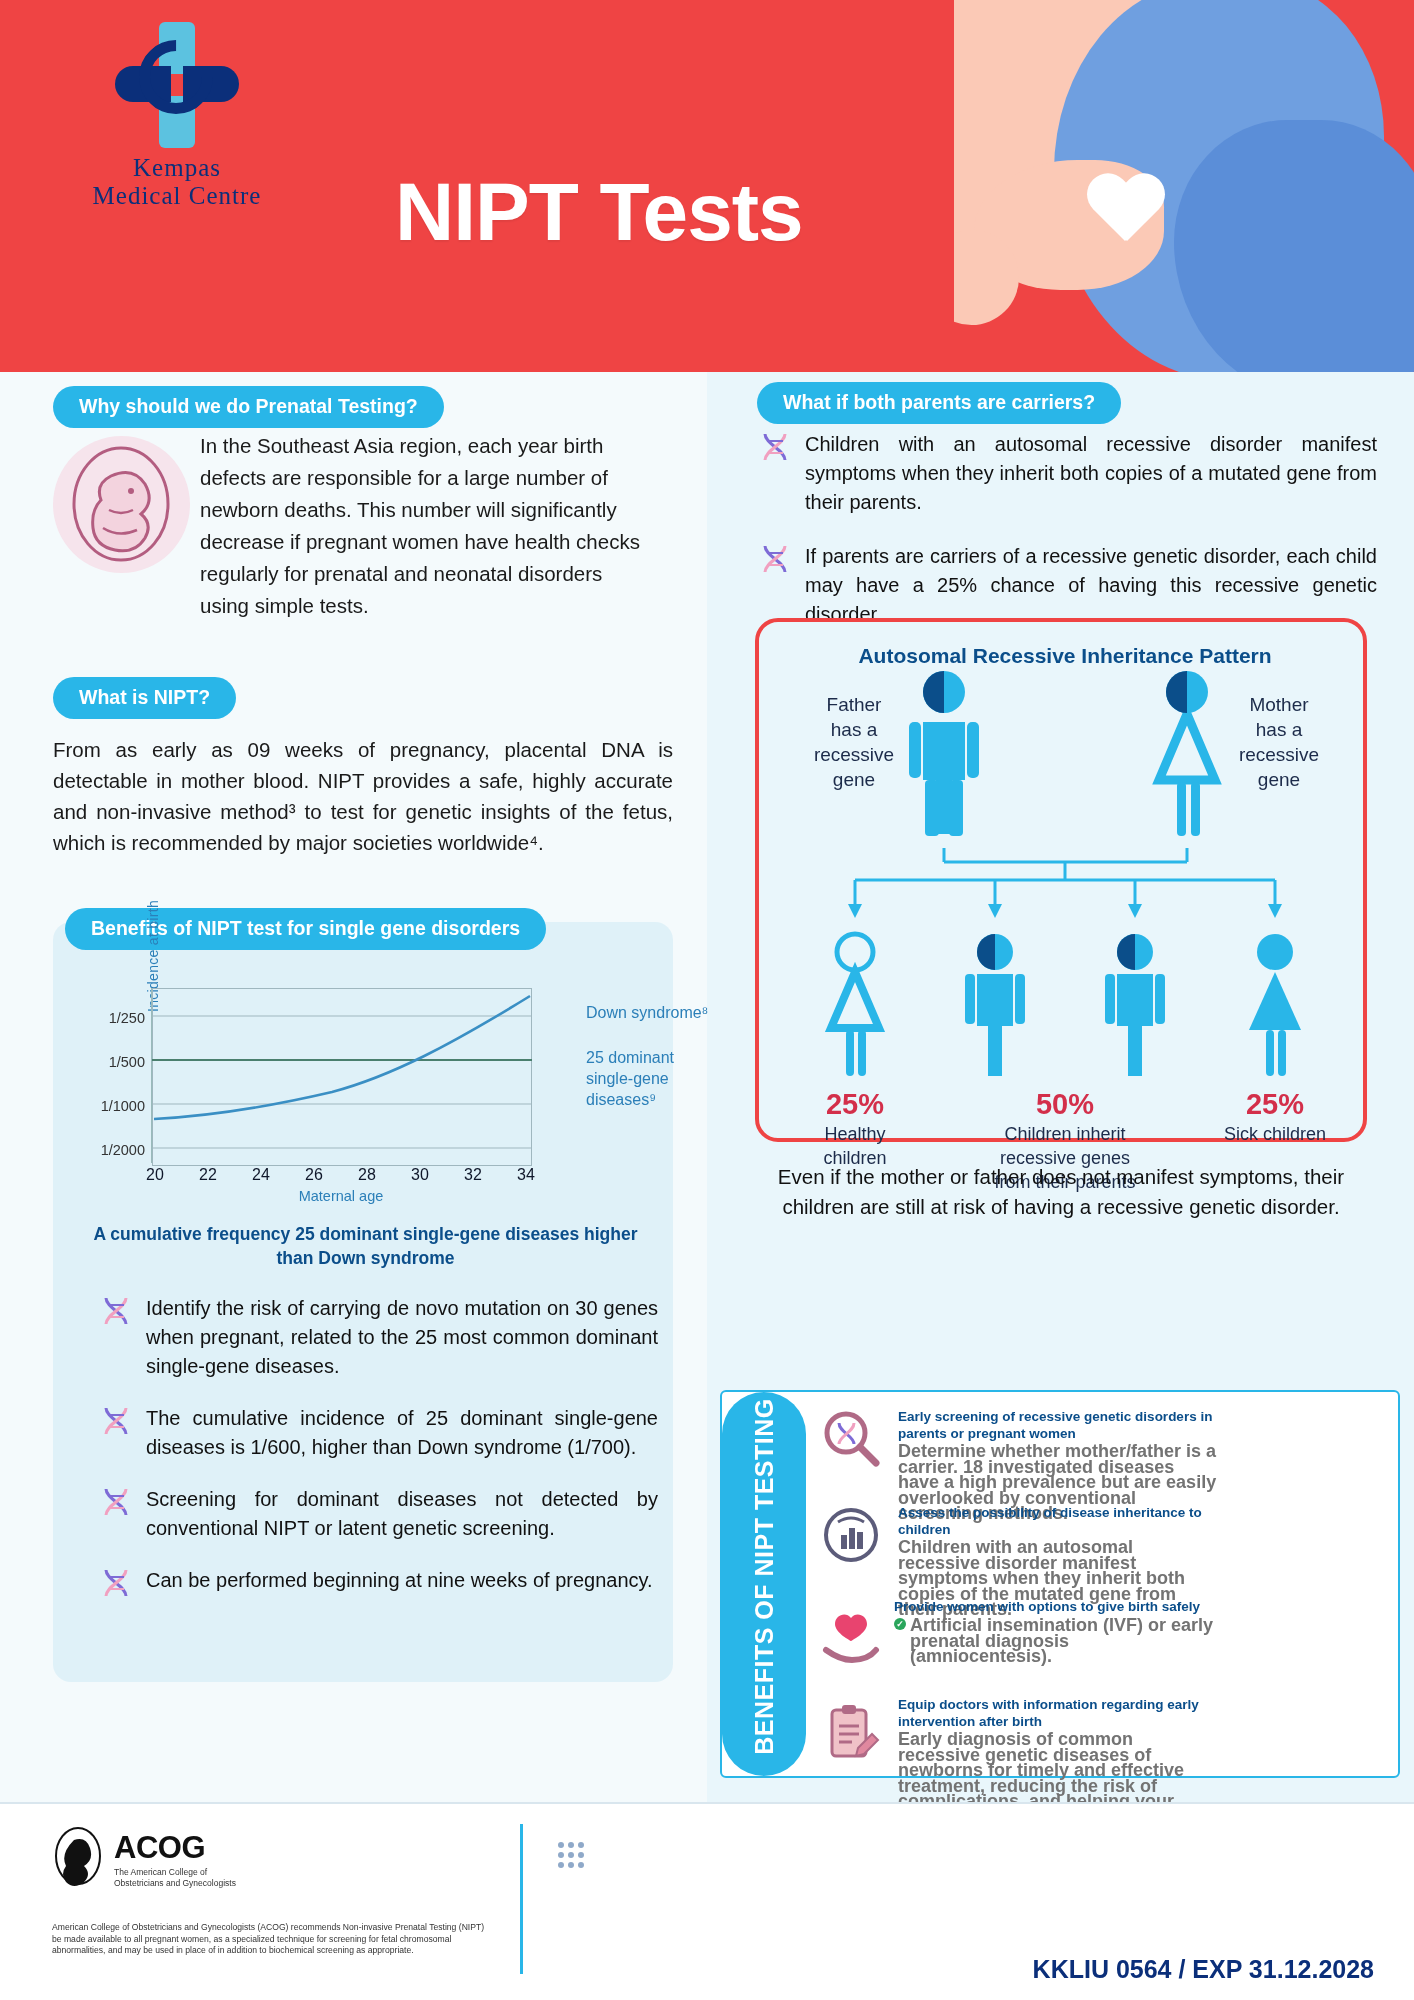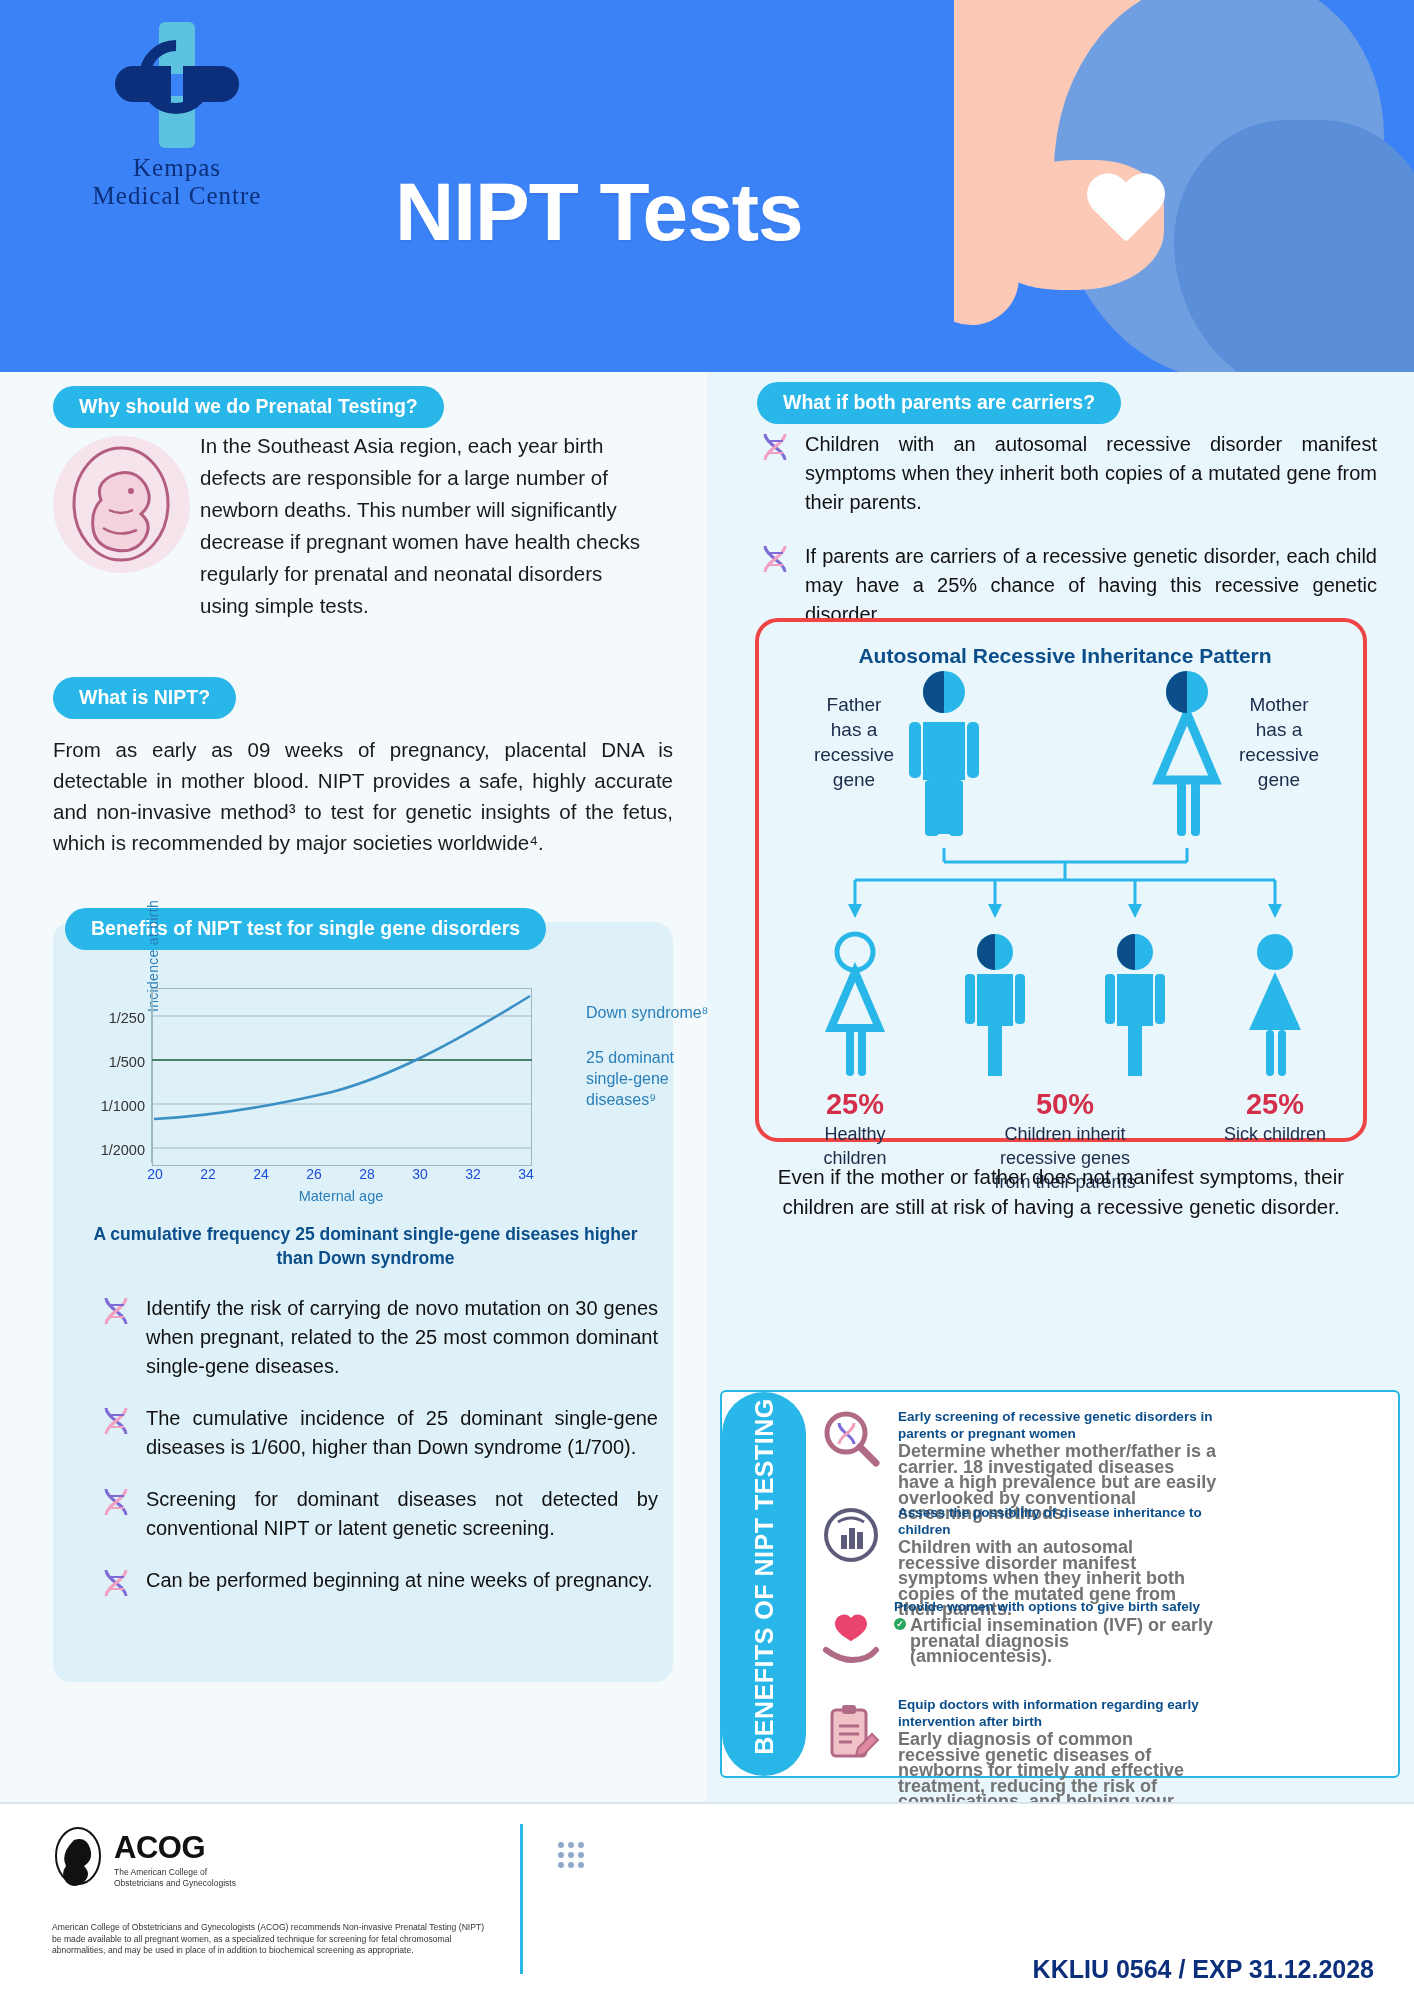--- a/index.html
+++ b/index.html
@@ -8,21 +8,21 @@
     font-family: "Liberation Sans", sans-serif;
     background: #ffffff;
     position: relative;
     overflow: hidden;
   }
   .page { position: relative; width: 1414px; height: 2000px; background:#fff; }
 
   
   .header {
     position: relative; width: 1414px; height: 372px;
-    background: #3b82f6;
+    background: #ef4444;
     overflow: hidden;
   }
   .header-bg-right {
     position:absolute; right:0; top:0; width:460px; height:372px; overflow:hidden;
   }
   .belly-peach {
     position:absolute; right:180px; top:-40px; width:420px; height:300px;
     background:#fbc9b6; border-radius:50% 50% 45% 55%;
     transform: rotate(-8deg);
   }
@@ -103,21 +103,21 @@
   .chartcard .pill { position:absolute; left:12px; top:-14px; }
   .chartbox { position:absolute; left:98px; top:66px; width:380px; height:205px; }
   .axisY-label {
     position:absolute; left:-6px; top:24px; width:160px;
     transform: rotate(-90deg); transform-origin: 0 0;
     font-size:14px; color:#2b7fb8; letter-spacing:.3px;
   }
   .yt { position:absolute; right:calc(100% + 6px); font-size:14.5px; color:#333; white-space:nowrap;}
   .plot { position:absolute; left:0; top:0; width:380px; height:175px; border-left:1px solid #9bb; border-bottom:0; }
   .xticks { position:absolute; left:0; top:178px; width:380px; height:20px; }
-  .xt { position:absolute; font-size:14px; color:#1d4ed8; transform:translateX(-50%); }
+  .xt { position:absolute; font-size:16px; color:#0f172a; transform:translateX(-50%); }
   .xaxis-label { position:absolute; left:0; top:200px; width:380px; text-align:center; font-size:14.5px; color:#2b7fb8; }
   .legend1 { position:absolute; left:533px; top:80px; width:130px; font-size:16px; color:#2b7fb8; line-height:21px;}
   .legend2 { position:absolute; left:533px; top:125px; width:135px; font-size:16px; color:#2b7fb8; line-height:21px;}
   .chartcaption {
     position:absolute; left:40px; top:300px; width:545px; text-align:center;
     font-size:17.5px; font-weight:bold; color:#0b4e8a; line-height:24px;
   }
   .bullets { position:absolute; left:45px; top:372px; width:560px; }
   .bullet { position:relative; padding-left:48px; margin-bottom:23px; font-size:20px; line-height:29px; color:#111; text-align:justify;}
   .dna { position:absolute; left:2px; top:2px; width:32px; height:30px; }

